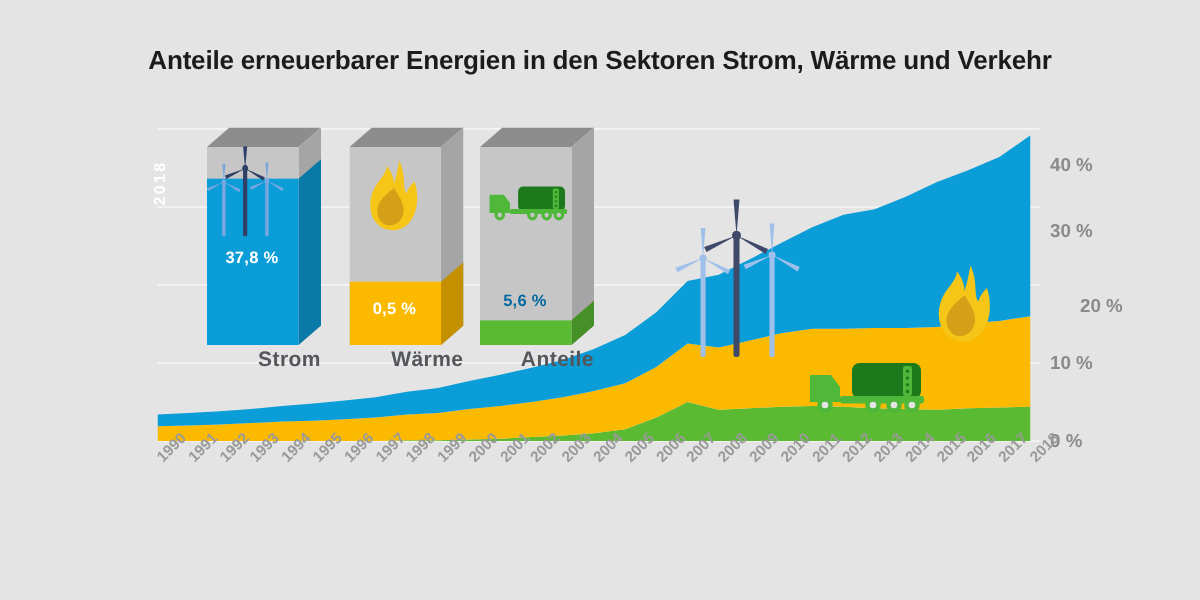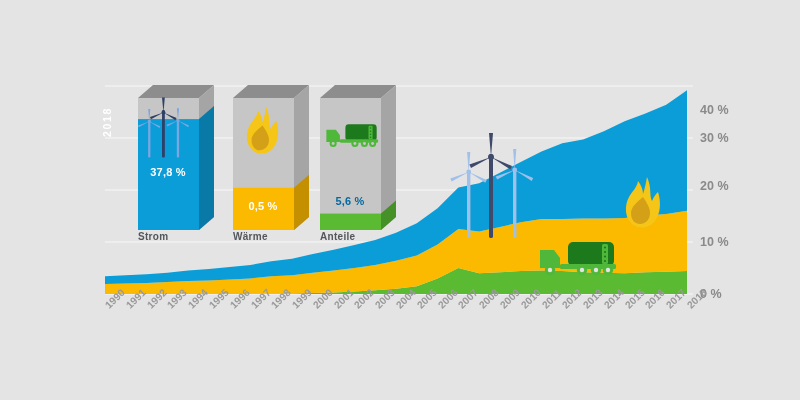--- a/index.html
+++ b/index.html
@@ -50,22 +50,22 @@
   }
 
   
   .bars { position:absolute; left:105px; top:85px; width:300px; height:160px; }
   .barwrap { position:absolute; top:0; width:76px; height:145px; }
   .bar-svg { position:absolute; left:0; top:0; }
   .bar-label {
     position:absolute;
     top:146px;
     width:76px;
-    text-align:left;
-    font-size:10px;
+    text-align:right;
+    font-size:14px;
     font-weight:bold;
     color:#53565a;
     letter-spacing:0.3px;
   }
   .bar-value {
     position:absolute;
     width:60px;
     text-align:center;
     font-size:11px;
     font-weight:bold;
@@ -83,20 +83,21 @@
     transform:rotate(-90deg);
     transform-origin:left top;
     white-space:nowrap;
   }
 </style>
 </head>
 <body>
 
 <div id="stage">
 
+  <div class="title">Anteile erneuerbarer Energien in den Sektoren Strom, Wärme und Verkehr</div>
 
   <svg class="chart-svg" width="800" height="400">
     <defs>
       <clipPath id="plotclip">
           <rect x="105" y="86" width="582" height="209"></rect>
         </clipPath>
     </defs>
 
     <g id="gridlines">
         <line x1="105" x2="693" y1="294" y2="294" stroke="#f2f2f2" stroke-width="1.4"></line>
@@ -173,22 +174,22 @@
       <circle cx="58" cy="30" r="5.2" fill="#4fb83a"></circle>
       <circle cx="58" cy="30" r="2.2" fill="#e4e4e4"></circle>
       <circle cx="70" cy="30" r="5.2" fill="#4fb83a"></circle>
       <circle cx="70" cy="30" r="2.2" fill="#e4e4e4"></circle>
     </g>
   </svg>
 
   <div id="yticks">
       <div class="ytick" style="top: 294px;">0 %</div>
       <div class="ytick" style="top: 242px;">10 %</div>
-      <div class="ytick" style="top: 186px;">20 %</div>
-      <div class="ytick" style="top: 138px; text-align: right;">30 %</div>
+      <div class="ytick" style="top: 204px; margin-left: 20px;">20 %</div>
+      <div class="ytick" style="top: 154px; text-align: right;">30 %</div>
       <div class="ytick" style="top: 86px; margin-top: 24px;">40 %</div>
     </div>
 
   <div id="xticks">
       <div class="xtick" style="left: 103px;">1990</div>
       <div class="xtick" style="left: 123.786px;">1991</div>
       <div class="xtick" style="left: 144.571px;">1992</div>
       <div class="xtick" style="left: 165.357px;">1993</div>
       <div class="xtick" style="left: 186.143px;">1994</div>
       <div class="xtick" style="left: 206.929px;">1995</div>

